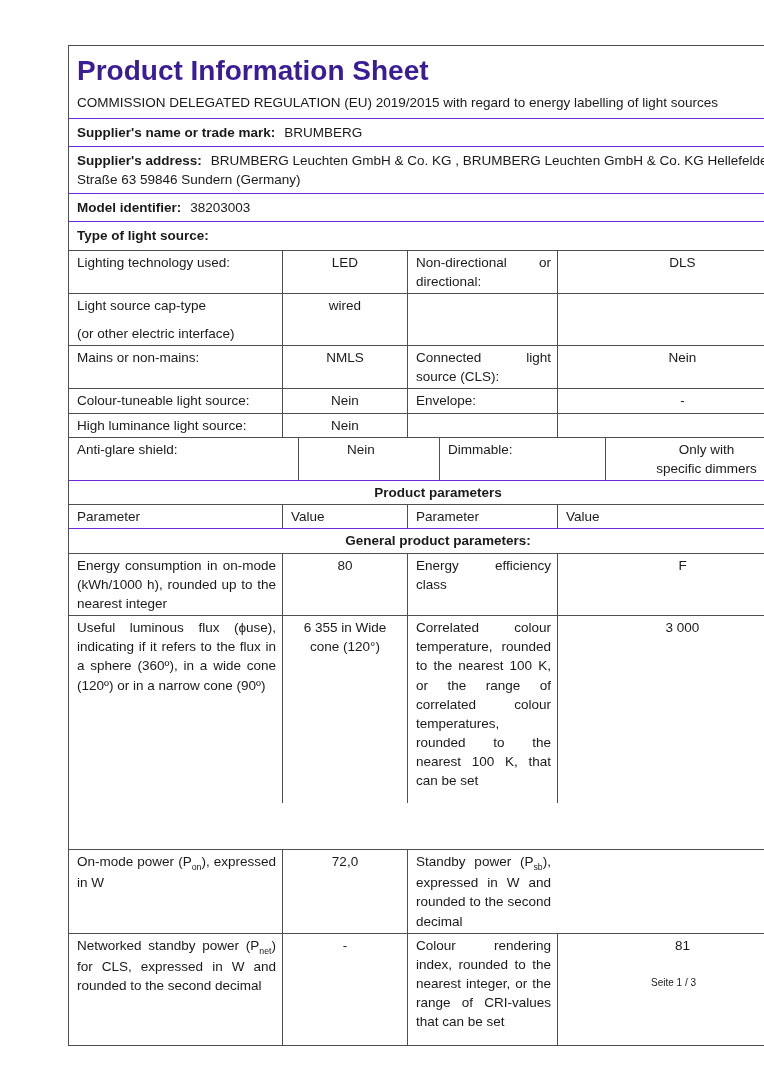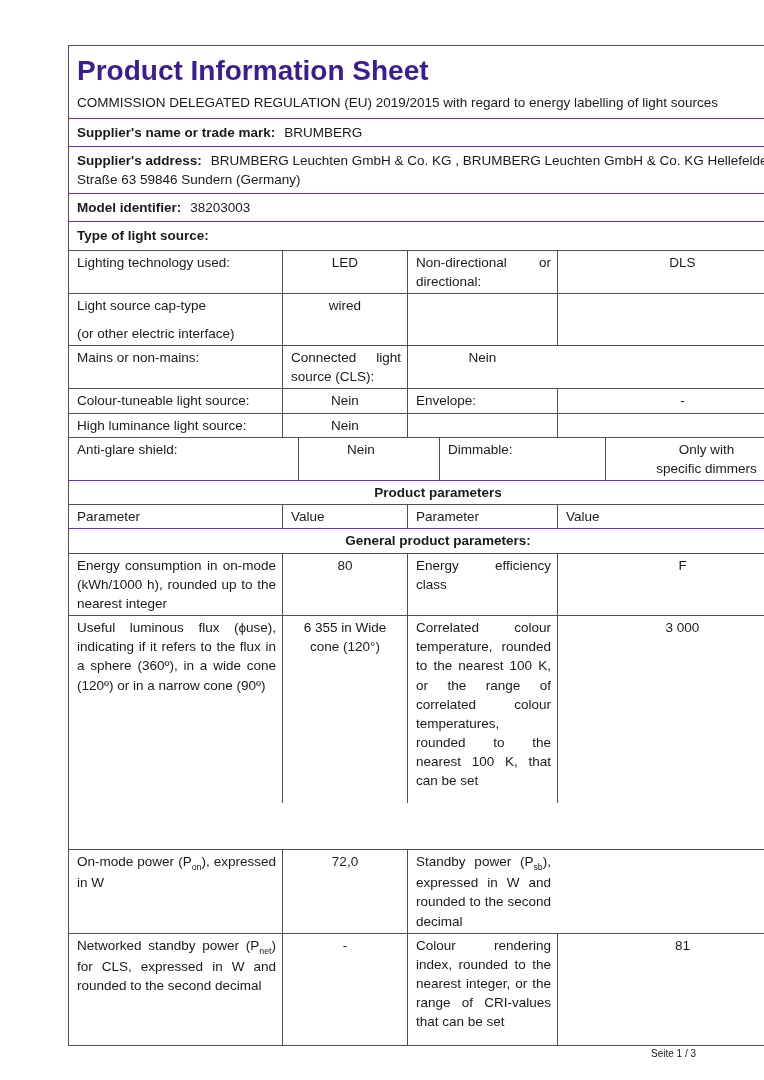--- a/index.html
+++ b/index.html
@@ -66,21 +66,21 @@
     text-align: center;
     font-weight: bold;
     min-height: 22px;
     padding: 2px 8px;
   }
   sub { font-size: 0.65em; }
 
   .page-footer {
     position: absolute;
     right: 68px;
-    top: 1048px;
+    top: 977px;
     font-size: 10px;
     color: #1a1a1a;
   }
 </style>
 </head>
 <body>
 
 <div class="doc">
 
   <div class="header-block">
@@ -116,20 +116,21 @@
       <div>Light source cap-type</div>
       <div class="para-gap">(or other electric interface)</div>
     </div>
     <div class="cell value">wired</div>
     <div class="cell param"></div>
     <div class="cell value"></div>
   </div>
 
   <div class="grid r-mains">
     <div class="cell param">Mains or non-mains:</div>
+    <div class="cell value">NMLS</div>
     <div class="cell param">Connected light source (CLS):</div>
     <div class="cell value">Nein</div>
   </div>
 
   <div class="grid r-colour">
     <div class="cell param">Colour-tuneable light source:</div>
     <div class="cell value">Nein</div>
     <div class="cell param">Envelope:</div>
     <div class="cell value">-</div>
   </div>

